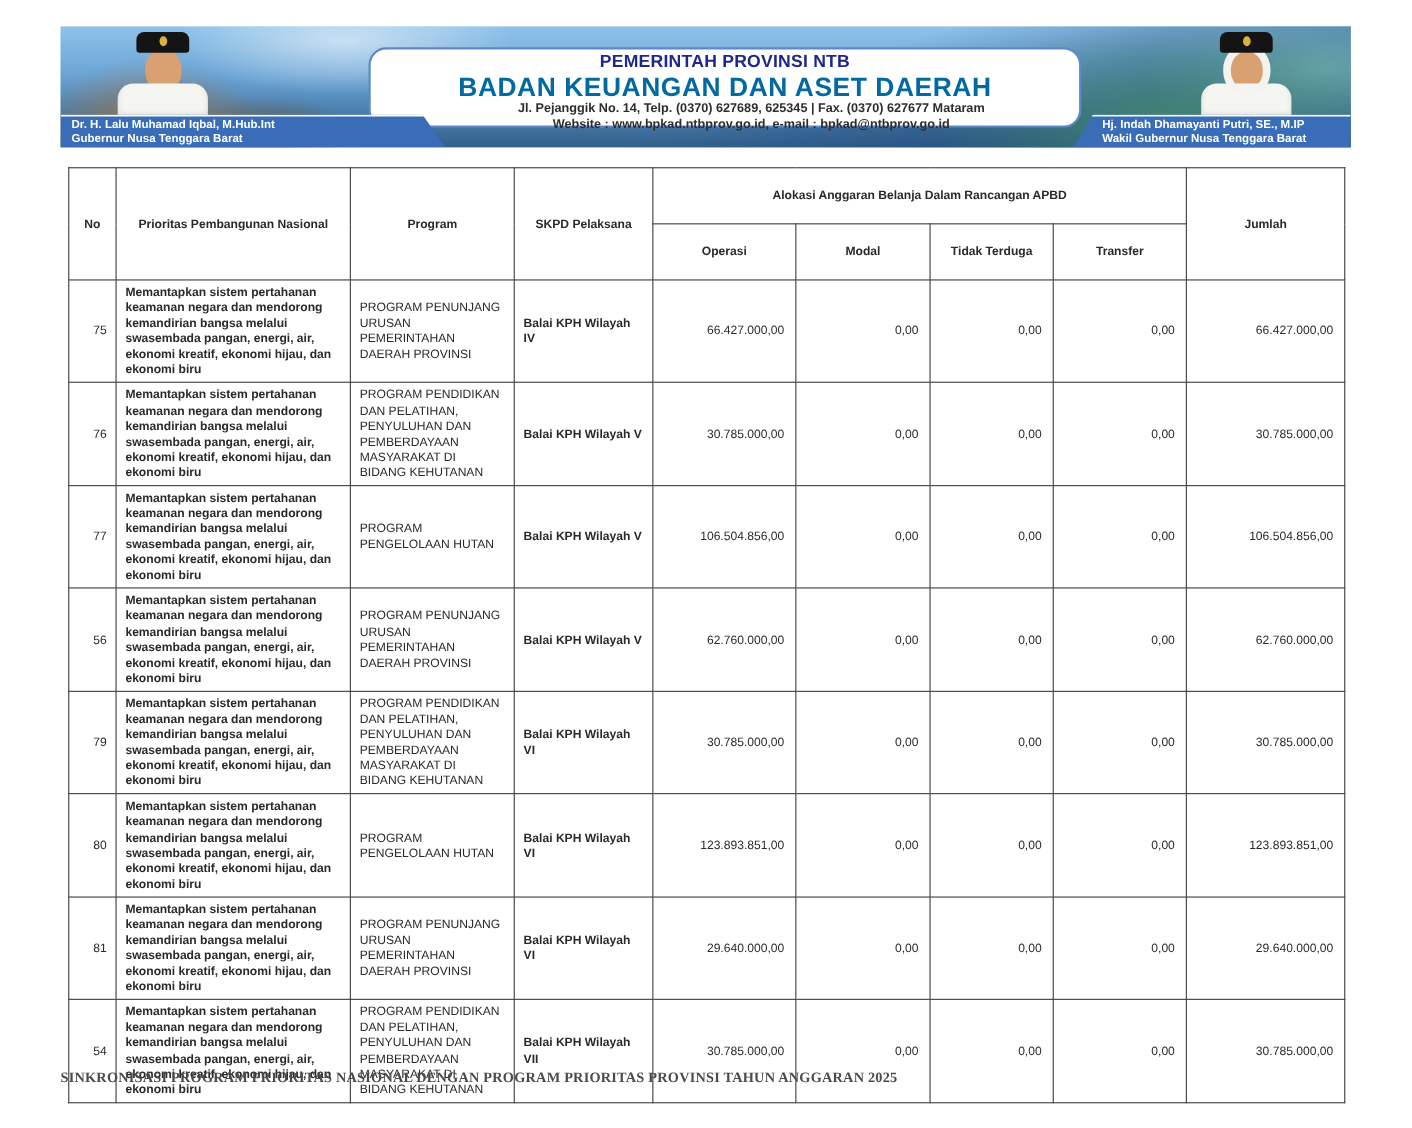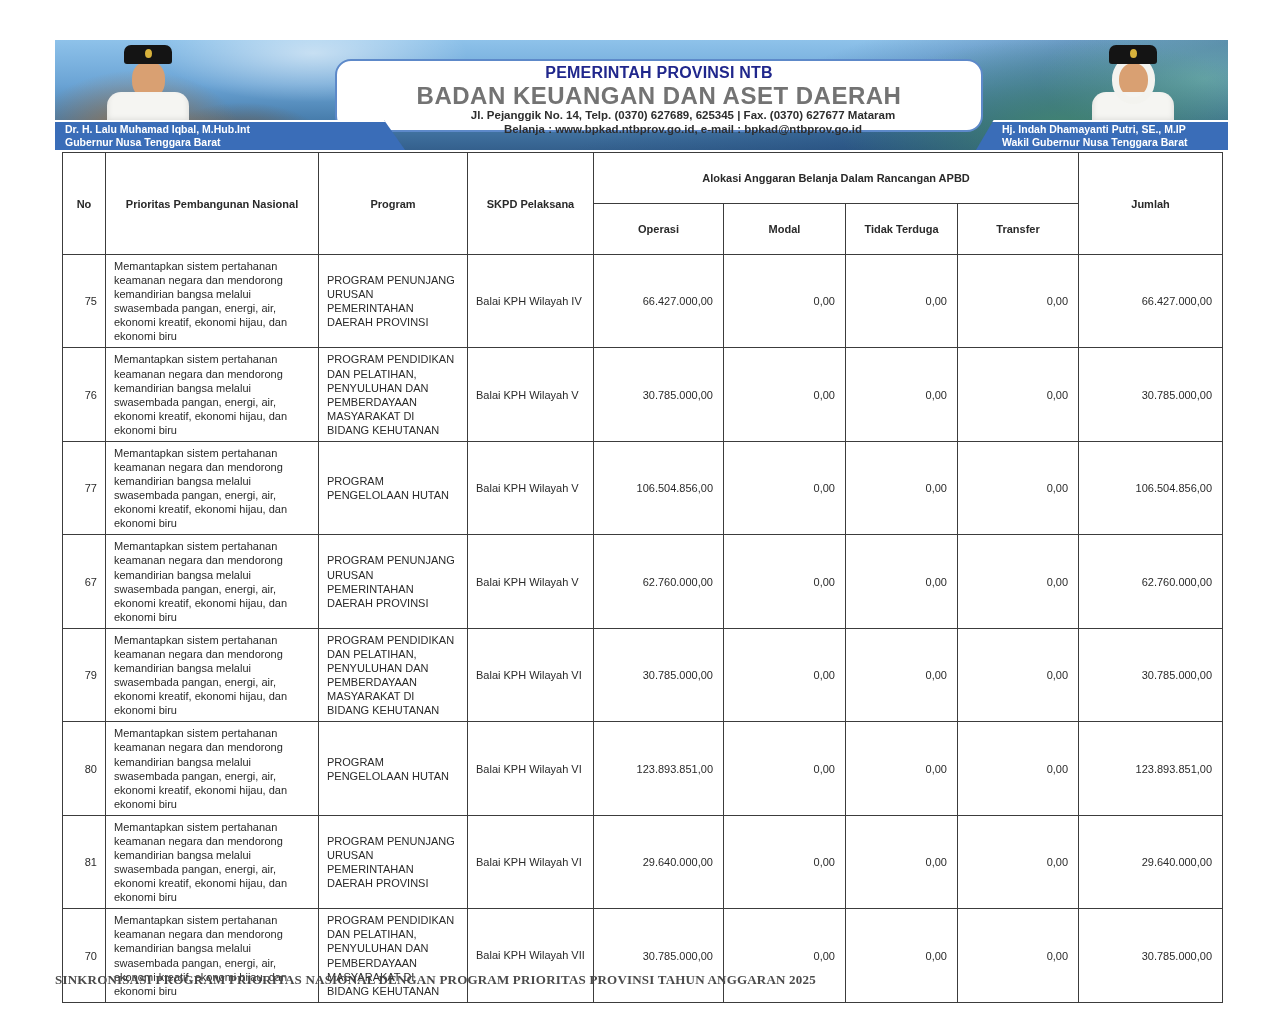--- a/index.html
+++ b/index.html
@@ -4,21 +4,21 @@
 <style>
   * { box-sizing: border-box; margin: 0; padding: 0; }
   html,body { background:#ffffff; }
   body {
     width:1284px; height:1025px; position:relative; overflow:hidden;
     font-family:"Liberation Sans", sans-serif; color:#2a2a2a;
   }
 
   
   .banner {
-    position:absolute; left:55px; top:40px; width:1173px; height:110px;
+    position:absolute; left:55px; top:24px; width:1173px; height:110px;
     overflow:hidden;
     background:
       radial-gradient(ellipse 150px 95px at 7% 88%, rgba(165,112,58,.9), rgba(165,112,58,0) 70%),
       radial-gradient(ellipse 120px 60px at 16% 95%, rgba(120,80,40,.8), rgba(120,80,40,0) 70%),
       radial-gradient(ellipse 220px 70px at 22% 12%, rgba(255,255,255,.55), transparent 70%),
       radial-gradient(ellipse 300px 120px at 86% 80%, rgba(72,145,103,.75), transparent 75%),
       radial-gradient(ellipse 220px 90px at 98% 35%, rgba(126,196,176,.6), transparent 75%),
       linear-gradient(160deg, rgba(30,70,120,0) 55%, rgba(30,70,120,.55) 80%),
       linear-gradient(180deg, #8ec2ea 0%, #6ba4d5 40%, #4a80af 70%, #34608d 100%);
   }
@@ -31,41 +31,41 @@
   .person.hijab .face { outline:7px solid #f3f3ef; outline-offset:-2px; border-radius:48%; }
   .person-left  { left:38px; }
   .person-right { right:40px; }
 
   .banner-center {
     position:absolute; left:280px; top:19px; width:648px; height:73px;
     background:#ffffff; border:2px solid #5d89c9; border-radius:16px;
     text-align:center; padding-top:3px; line-height:1.16;
   }
   .agency-parent { font-size:16px; font-weight:bold; color:#20278c; letter-spacing:.2px; }
-  .agency-name   { font-size:24px; font-weight:bold; color:#737373; letter-spacing:.5px; margin-top:-1px; }
+  .agency-name   { font-size:24px; font-weight:bold; color:#0369a1; letter-spacing:.5px; margin-top:-1px; }
   .agency-addr, .agency-web { font-size:11.5px; font-weight:bold; color:#2d2d2d;padding-left:48px; }
 
   .ribbon {
     position:absolute; bottom:0; height:30px; background:#3a6db8;
     color:#fff; font-weight:bold; font-size:10.5px; line-height:1.25;
     padding:3px 12px 0 10px; box-shadow: inset 0 2px 0 #ffffff;
   }
   .ribbon-left  { left:0;  width:350px; clip-path:polygon(0 0, 94% 0, 100% 100%, 0 100%); text-align:left; }
   .ribbon-right { right:0; width:252px; clip-path:polygon(7% 0, 100% 0, 100% 100%, 0 100%); text-align:left; padding-left:26px; }
 
   
   .budget-table {
     position:absolute; left:62px; top:152px; width:1160px;
     border-collapse:collapse; table-layout:fixed;
     font-size:11px; color:#2a2a2a;
   }
   .budget-table th, .budget-table td { border:1px solid #3c3c3c; padding:4px 8px; vertical-align:middle; }
   .budget-table th { font-size:11px; font-weight:bold; text-align:center; padding:19px 4px; }
   td.c-no      { text-align:right; }
-  td.c-text    { text-align:left; line-height:1.28; }
+  td.c-text    { text-align:left; line-height:1.28;font-weight:bold; }
   td.c-program { text-align:left; line-height:1.28; text-transform:uppercase; }
   td.c-num     { text-align:right; padding-right:10px; white-space:nowrap; }
 
   
   .footer-caption {
     position:absolute; left:55px; top:972px;
     font-family:"Liberation Serif", serif; font-weight:bold;
     font-size:13px; color:#4b4b4b; letter-spacing:.2px;
   }
 </style>
@@ -83,21 +83,21 @@
   <div class="person person-right hijab">
     <div class="cap"></div>
     <div class="face"></div>
     <div class="body"></div>
   </div>
 
   <div class="banner-center">
     <div class="agency-parent">PEMERINTAH PROVINSI NTB</div>
     <div class="agency-name">BADAN KEUANGAN DAN ASET DAERAH</div>
     <div class="agency-addr">Jl. Pejanggik No. 14, Telp. (0370) 627689, 625345 | Fax. (0370) 627677 Mataram</div>
-    <div class="agency-web">Belanja : www.bpkad.ntbprov.go.id, e-mail : bpkad@ntbprov.go.id</div>
+    <div class="agency-web">Website : www.bpkad.ntbprov.go.id, e-mail : bpkad@ntbprov.go.id</div>
   </div>
 
   <div class="ribbon ribbon-right">
     <div>Hj. Indah Dhamayanti Putri, SE., M.IP</div>
     <div>Wakil Gubernur Nusa Tenggara Barat</div>
   </div>
 
   <div class="ribbon ribbon-left">
     <div>Dr. H. Lalu Muhamad Iqbal, M.Hub.Int</div>
     <div>Gubernur Nusa Tenggara Barat</div>
@@ -165,21 +165,21 @@
         <td class="c-program">PROGRAM PENGELOLAAN HUTAN</td>
         <td class="c-text">Balai KPH Wilayah V</td>
         <td class="c-num">106.504.856,00</td>
         <td class="c-num">0,00</td>
         <td class="c-num">0,00</td>
         <td class="c-num">0,00</td>
         <td class="c-num">106.504.856,00</td>
       </tr>
 
       <tr>
-        <td class="c-no">67</td>
+        <td class="c-no">56</td>
         <td class="c-text">Memantapkan sistem pertahanan keamanan negara dan mendorong kemandirian bangsa melalui swasembada pangan, energi, air, ekonomi kreatif, ekonomi hijau, dan ekonomi biru</td>
         <td class="c-program">PROGRAM PENUNJANG URUSAN PEMERINTAHAN DAERAH PROVINSI</td>
         <td class="c-text">Balai KPH Wilayah V</td>
         <td class="c-num">62.760.000,00</td>
         <td class="c-num">0,00</td>
         <td class="c-num">0,00</td>
         <td class="c-num">0,00</td>
         <td class="c-num">62.760.000,00</td>
       </tr>
 
@@ -213,21 +213,21 @@
         <td class="c-program">PROGRAM PENUNJANG URUSAN PEMERINTAHAN DAERAH PROVINSI</td>
         <td class="c-text">Balai KPH Wilayah VI</td>
         <td class="c-num">29.640.000,00</td>
         <td class="c-num">0,00</td>
         <td class="c-num">0,00</td>
         <td class="c-num">0,00</td>
         <td class="c-num">29.640.000,00</td>
       </tr>
 
       <tr>
-        <td class="c-no">70</td>
+        <td class="c-no">54</td>
         <td class="c-text">Memantapkan sistem pertahanan keamanan negara dan mendorong kemandirian bangsa melalui swasembada pangan, energi, air, ekonomi kreatif, ekonomi hijau, dan ekonomi biru</td>
         <td class="c-program">PROGRAM PENDIDIKAN DAN PELATIHAN, PENYULUHAN DAN PEMBERDAYAAN MASYARAKAT DI BIDANG KEHUTANAN</td>
         <td class="c-text">Balai KPH Wilayah VII</td>
         <td class="c-num">30.785.000,00</td>
         <td class="c-num">0,00</td>
         <td class="c-num">0,00</td>
         <td class="c-num">0,00</td>
         <td class="c-num">30.785.000,00</td>
       </tr>
     </tbody>

